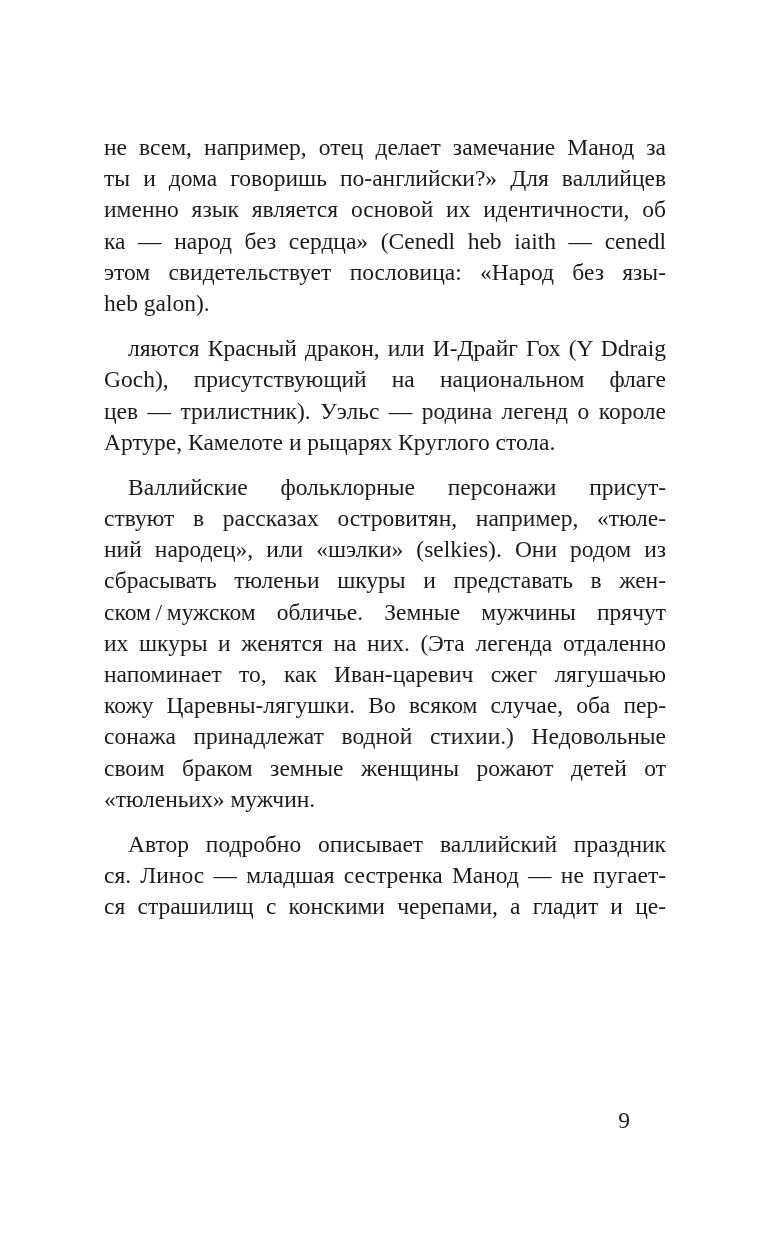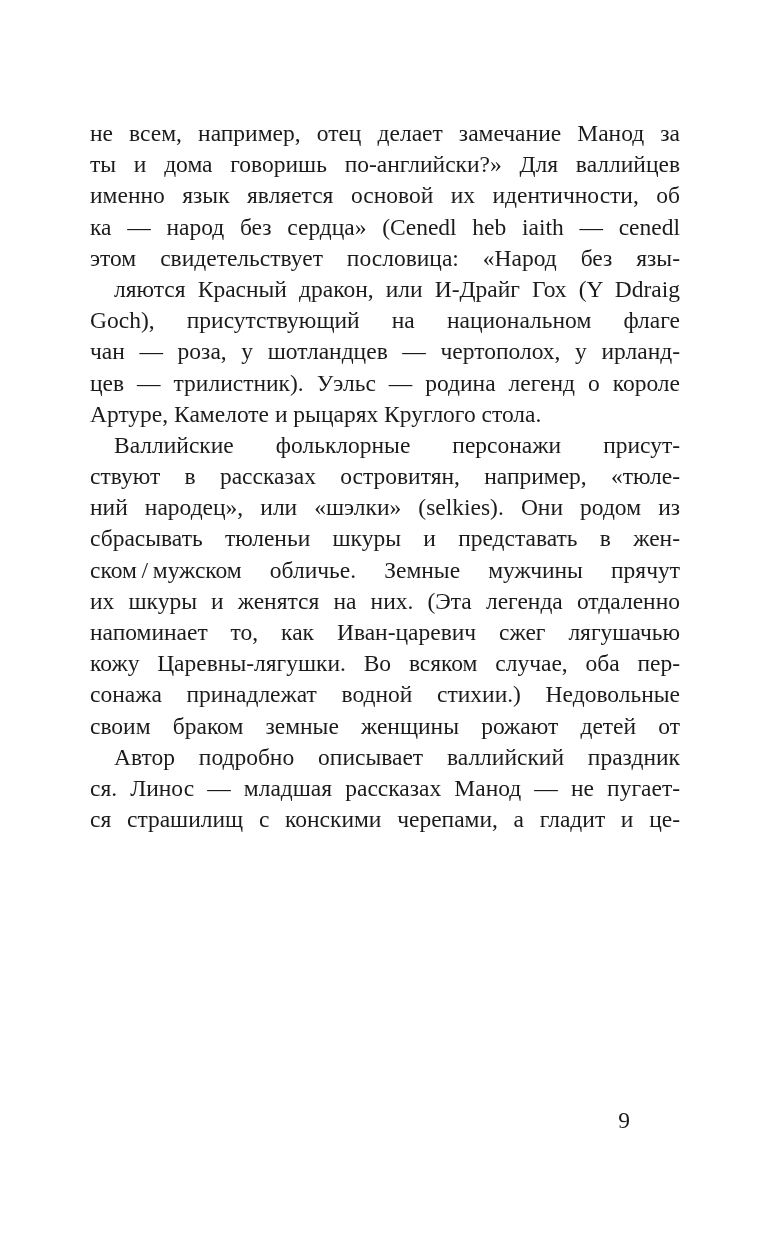--- a/index.html
+++ b/index.html
@@ -18,21 +18,21 @@
   }
   .text-block {
     position: absolute;
     left: 90px;
     top: 118px;
     width: 590px;
     font-size: 23.5px;
     line-height: 31.2px;
   }
   .paragraph {
-    margin: 0;
+    margin: 14px;
     padding: 0;
   }
   .line {
     text-align: justify;
     text-align-last: justify;
     height: 31.2px;
   }
   .line.last {
     text-align-last: left;
   }
@@ -53,40 +53,41 @@
 <body>
 
 <div class="book-page">
   <div class="text-block">
       <div class="paragraph">
         <div class="line">не всем, например, отец делает замечание Манод за</div>
         <div class="line">ты и дома говоришь по-английски?» Для валлийцев</div>
         <div class="line">именно язык является основой их идентичности, об</div>
         <div class="line">ка — народ без сердца» (Cenedl heb iaith — cenedl</div>
         <div class="line">этом свидетельствует пословица: «Народ без язы-</div>
+        <div class="line last">heb galon).</div>
       </div>
       <div class="paragraph indent">
         <div class="line">ляются Красный дракон, или И-Драйг Гох (Y Ddraig</div>
         <div class="line">Goch), присутствующий на национальном флаге</div>
-        <div class="line">чан — роза, у шотландцев — чертополох, у ирланд-</div>
         <div class="line">цев — трилистник). Уэльс — родина легенд о короле</div>
         <div class="line last">Артуре, Камелоте и рыцарях Круглого стола.</div>
       </div>
       <div class="paragraph indent">
         <div class="line">Валлийские фольклорные персонажи присут-</div>
         <div class="line">ствуют в рассказах островитян, например, «тюле-</div>
         <div class="line">ний народец», или «шэлки» (selkies). Они родом из</div>
         <div class="line">сбрасывать тюленьи шкуры и представать в жен-</div>
         <div class="line">ском / мужском обличье. Земные мужчины прячут</div>
         <div class="line">их шкуры и женятся на них. (Эта легенда отдаленно</div>
         <div class="line">напоминает то, как Иван-царевич сжег лягушачью</div>
         <div class="line">кожу Царевны-лягушки. Во всяком случае, оба пер-</div>
         <div class="line">сонажа принадлежат водной стихии.) Недовольные</div>
         <div class="line">своим браком земные женщины рожают детей от</div>
+        <div class="line last">«тюленьих» мужчин.</div>
       </div>
       <div class="paragraph indent">
         <div class="line">Автор подробно описывает валлийский праздник</div>
-        <div class="line">ся. Линос — младшая рассказах Манод — не пугает-</div>
+        <div class="line">ся. Линос — младшая сестренка Манод — не пугает-</div>
         <div class="line">ся страшилищ с конскими черепами, а гладит и це-</div>
       </div>
     </div>
   <div class="page-number">9</div>
 </div>
 
 </body></html>

